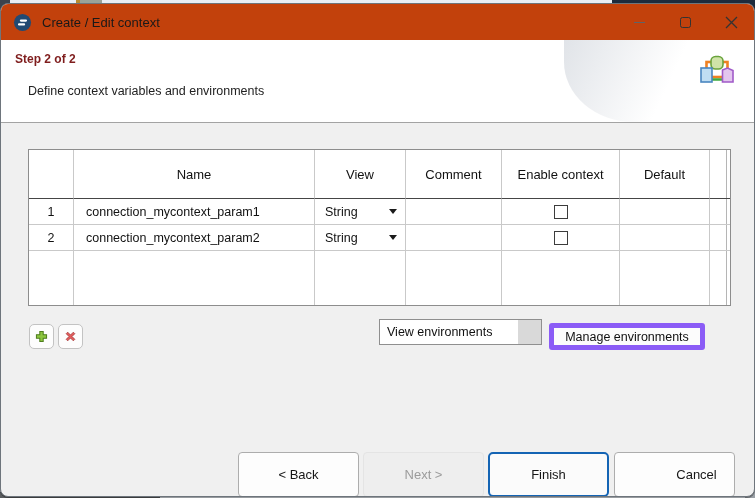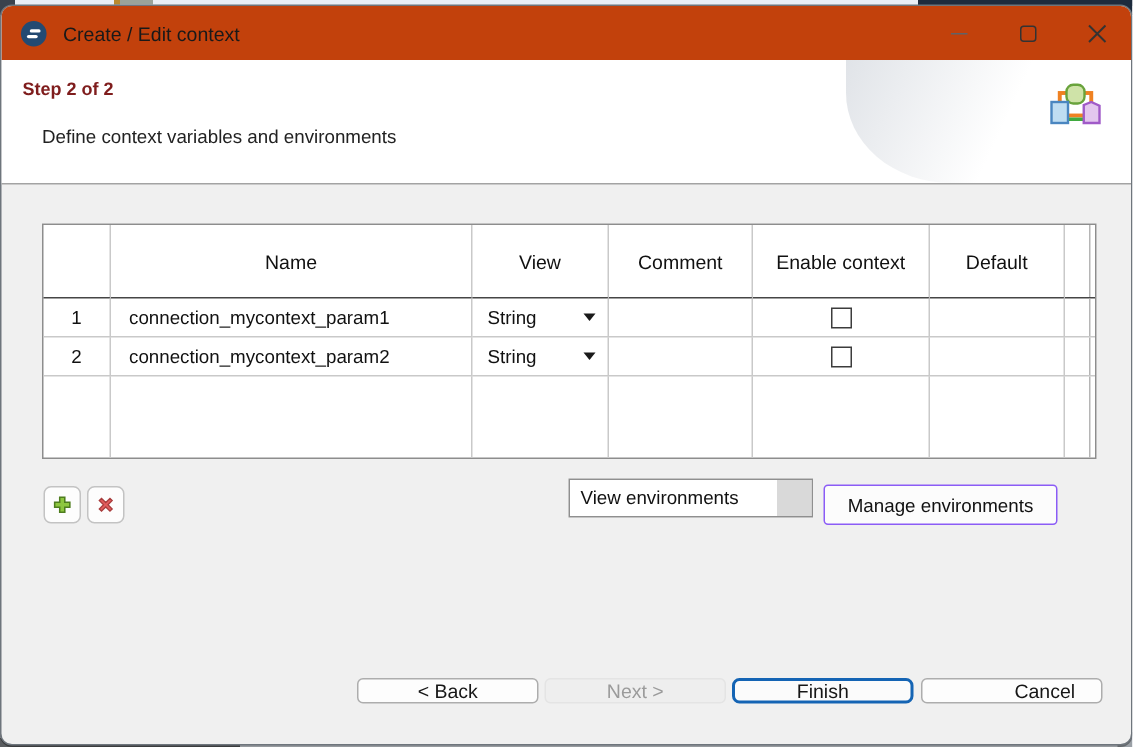--- a/index.html
+++ b/index.html
@@ -67,25 +67,25 @@
               display:flex; align-items:center; justify-content:center; }
   .btn-add { left:28px; } .btn-del { left:57px; }
 
   
   .env-view { position:absolute; left:378px; top:315px; width:163px; height:26px;
               background:#fff; border:1px solid #8f8f8f; display:flex; align-items:center;
               font-size:12.5px; color:#111; }
   .env-view .label { padding-left:7px; }
   .env-view .gray-block { margin-left:auto; width:23px; height:100%; background:#d9d9d9; }
   .env-manage { position:absolute; left:548px; top:319px; width:156px; height:27px;
-              background:#fcfcfc; border:1px solid #8b5cf6; border-radius:3px;
+              background:#fcfcfc; border:5px solid #8b5cf6; border-radius:3px;
               display:flex; align-items:center; justify-content:center; font-size:12.5px; color:#111; }
 
   
-  .foot-btn { position:absolute; top:448px; width:121px; height:17px; border-radius:4px;
+  .foot-btn { position:absolute; top:448px; width:121px; height:45px; border-radius:4px;
               display:flex; align-items:center; justify-content:center; font-size:13px; color:#161616; }
   .btn-back   { left:237px; background:#fdfdfd; border:1px solid #adadad; }
   .btn-next   { left:362px; background:#eeeeee; border:1px solid #e4e4e4; color:#9b9b9b; }
   .btn-finish { left:487px; background:#fbfbfb; border:2px solid #1464b4; border-radius:5px; }
   .btn-cancel { left:613px; background:#fdfdfd; border:1px solid #adadad;padding-left:44px; }
 </style>
 </head>
 <body>
 
 <div id="stage">

